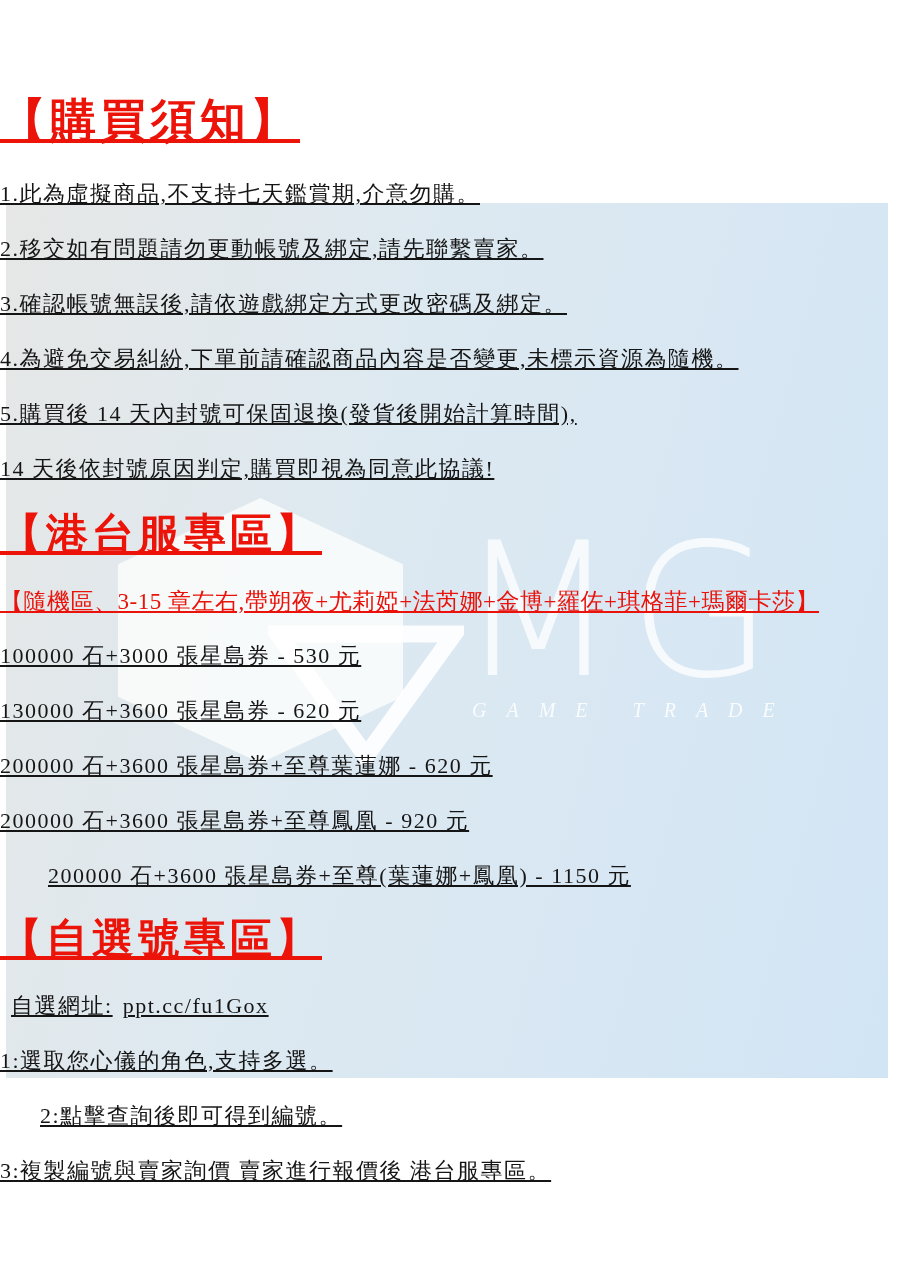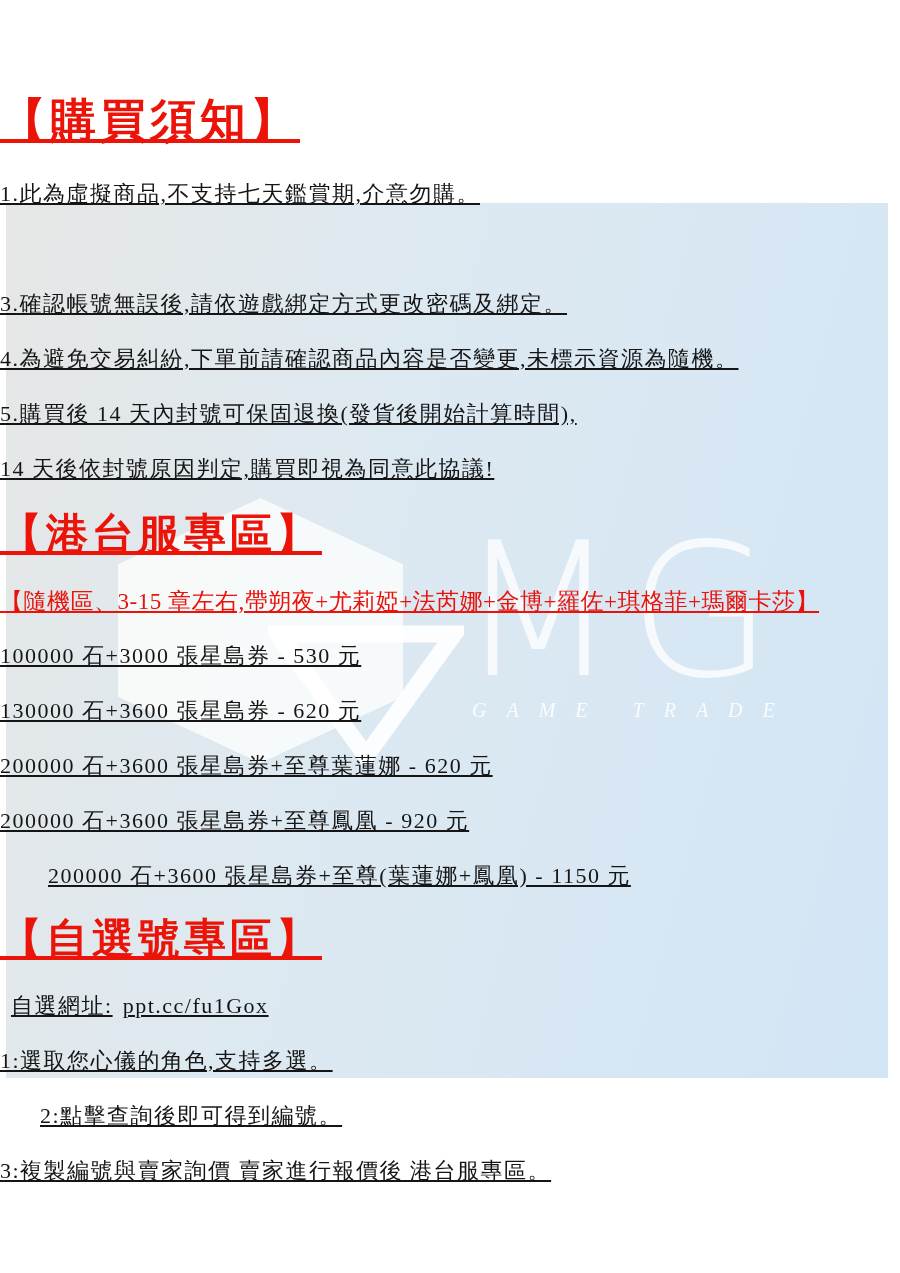--- a/index.html
+++ b/index.html
@@ -71,20 +71,21 @@
   <div class="wm wm-hex"></div>
   <svg class="wm wm-tri" viewBox="0 0 196 140">
     <polygon points="10,10 186,10 98,132" fill="none" stroke="rgba(255,255,255,0.9)" stroke-width="17"></polygon>
   </svg>
   <div class="wm wm-mg">MG</div>
   <div class="wm wm-tagline">GAME TRADE</div>
 
   <div class="line h-red" style="top:90px;">【購買須知】</div>
 
   <div class="line body-line" style="top:179px;">1.此為虛擬商品,不支持七天鑑賞期,介意勿購。</div>
+  <div class="line body-line" style="top:234px;">2.移交如有問題請勿更動帳號及綁定,請先聯繫賣家。</div>
   <div class="line body-line" style="top:289px;">3.確認帳號無誤後,請依遊戲綁定方式更改密碼及綁定。</div>
   <div class="line body-line" style="top:344px;">4.為避免交易糾紛,下單前請確認商品內容是否變更,未標示資源為隨機。</div>
   <div class="line body-line" style="top:399px;">5.購買後 14 天內封號可保固退換(發貨後開始計算時間),</div>
   <div class="line body-line" style="top:454px;">14 天後依封號原因判定,購買即視為同意此協議!</div>
 
   <div class="line h-red h-red-sub" style="top:506px;">【港台服專區】</div>
   <div class="line red-note" style="top:586px;">【隨機區、3-15 章左右,帶朔夜+尤莉婭+法芮娜+金博+羅佐+琪格菲+瑪爾卡莎】</div>
 
   <div class="line body-line" style="top:641px;">100000 石+3000 張星島券 - 530 元</div>
   <div class="line body-line" style="top:696px;">130000 石+3600 張星島券 - 620 元</div>

